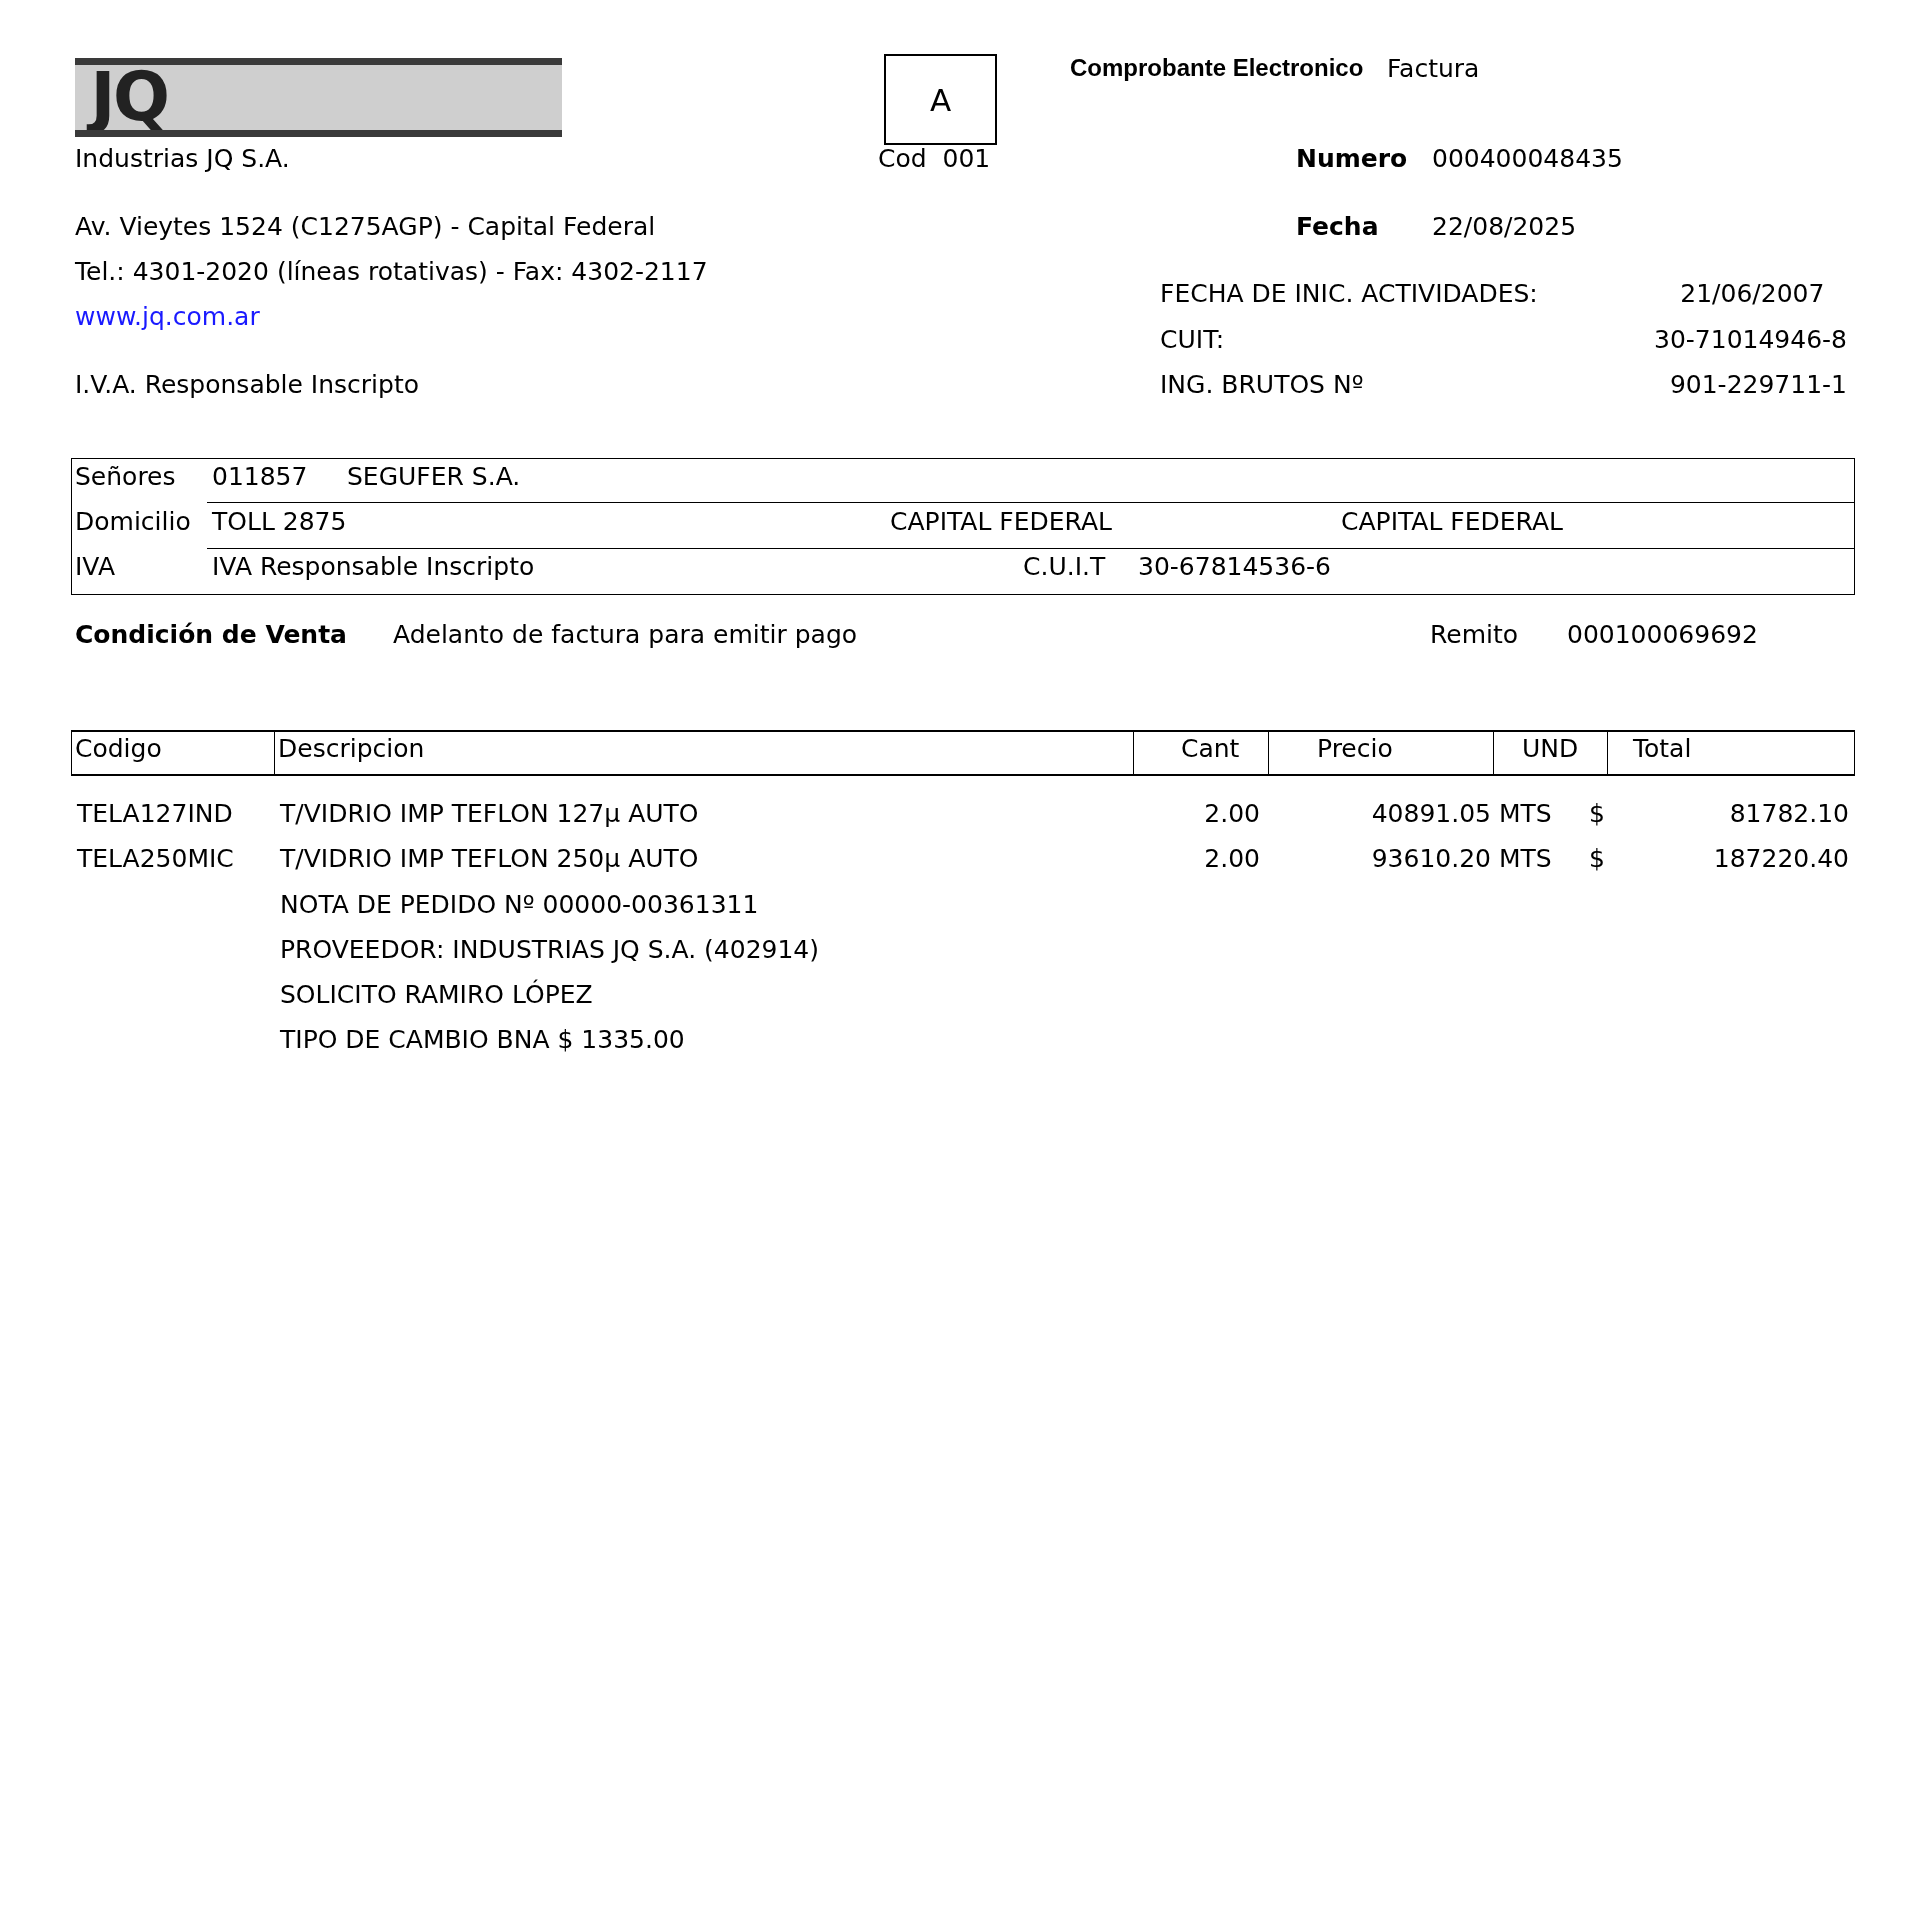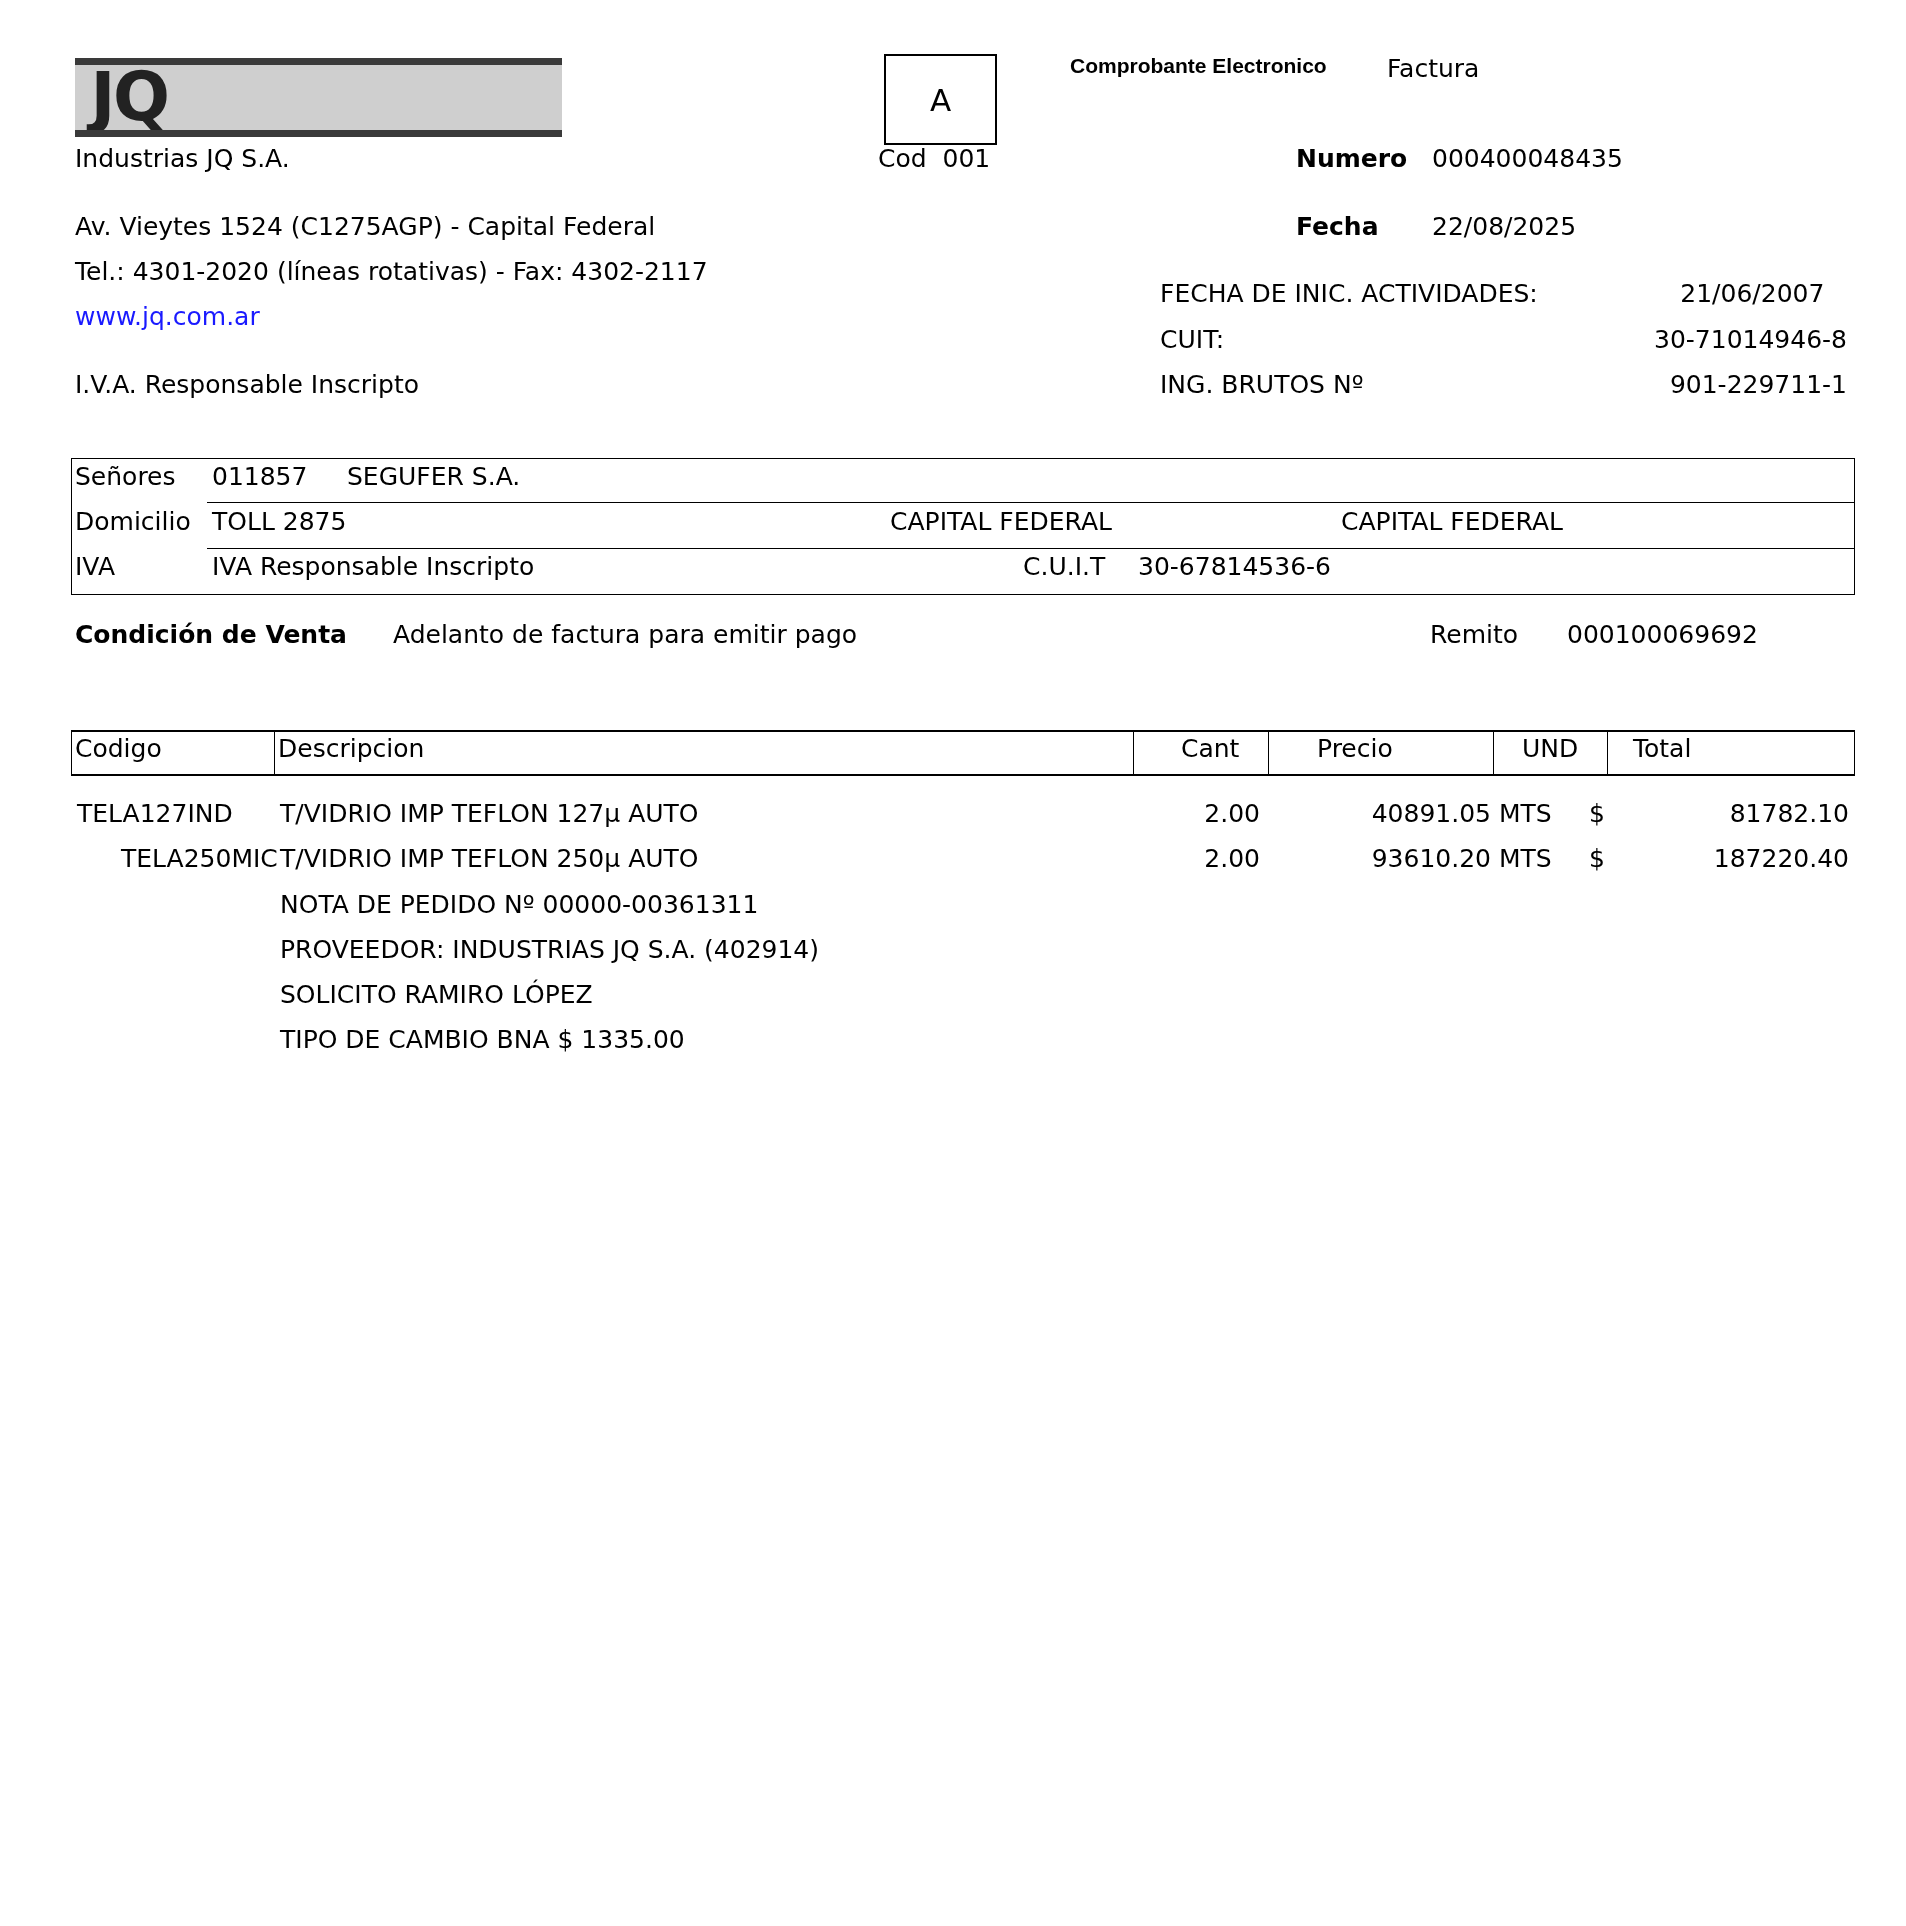--- a/index.html
+++ b/index.html
@@ -45,21 +45,21 @@
 <div class="abs" style="left:75px;top:370px;">I.V.A. Responsable Inscripto</div>
 
 <div class="abs typebox">
   <span>A</span>
 </div>
 <div class="abs" style="left:878px;top:144px;">
   <span>Cod</span>&nbsp;
   <span>001</span>
 </div>
 
-<div class="abs bold lib" style="left:1070px;top:54px;font-size:21px;">Comprobante Electronico</div>
+<div class="abs bold lib" style="left:1070px;top:54px;font-size:24px;">Comprobante Electronico</div>
 <div class="abs" style="left:1387px;top:54px;">Factura</div>
 
 <div class="abs bold" style="left:1296px;top:144px;">Numero</div>
 <div class="abs" style="left:1432px;top:144px;">000400048435</div>
 <div class="abs bold" style="left:1296px;top:212px;">Fecha</div>
 <div class="abs" style="left:1432px;top:212px;">22/08/2025</div>
 
 <div class="abs" style="left:1160px;top:279px;">FECHA DE INIC. ACTIVIDADES:</div>
 <div class="abs" style="right:71px;top:279px;margin-right:11.6px;">21/06/2007</div>
 <div class="abs" style="left:1160px;top:325px;">CUIT:</div>
@@ -107,21 +107,21 @@
 <div>
   <div class="abs" style="left:77px;top:799px;">TELA127IND</div>
   <div class="abs" style="left:280px;top:799px;">T/VIDRIO IMP TEFLON 127µ  AUTO</div>
   <div class="abs" style="right:647px;top:799px;">2.00</div>
   <div class="abs" style="right:416px;top:799px;">40891.05</div>
   <div class="abs" style="left:1499px;top:799px;">MTS</div>
   <div class="abs" style="left:1589px;top:799px;">$</div>
   <div class="abs" style="right:58px;top:799px;">81782.10</div>
 </div>
 <div>
-  <div class="abs" style="left:77px;top:844px;margin-left:44px;">TELA250MIC</div>
+  <div class="abs" style="left:77px;top:844px;">TELA250MIC</div>
   <div class="abs" style="left:280px;top:844px;">T/VIDRIO IMP TEFLON 250µ  AUTO</div>
   <div class="abs" style="right:647px;top:844px;">2.00</div>
   <div class="abs" style="right:416px;top:844px;">93610.20</div>
   <div class="abs" style="left:1499px;top:844px;">MTS</div>
   <div class="abs" style="left:1589px;top:844px;">$</div>
   <div class="abs" style="right:58px;top:844px;">187220.40</div>
 </div>
 
 <div class="abs" style="left:280px;top:890px;">NOTA DE PEDIDO Nº 00000-00361311</div>
 <div class="abs" style="left:280px;top:935px;">PROVEEDOR: INDUSTRIAS JQ S.A. (402914)</div>

